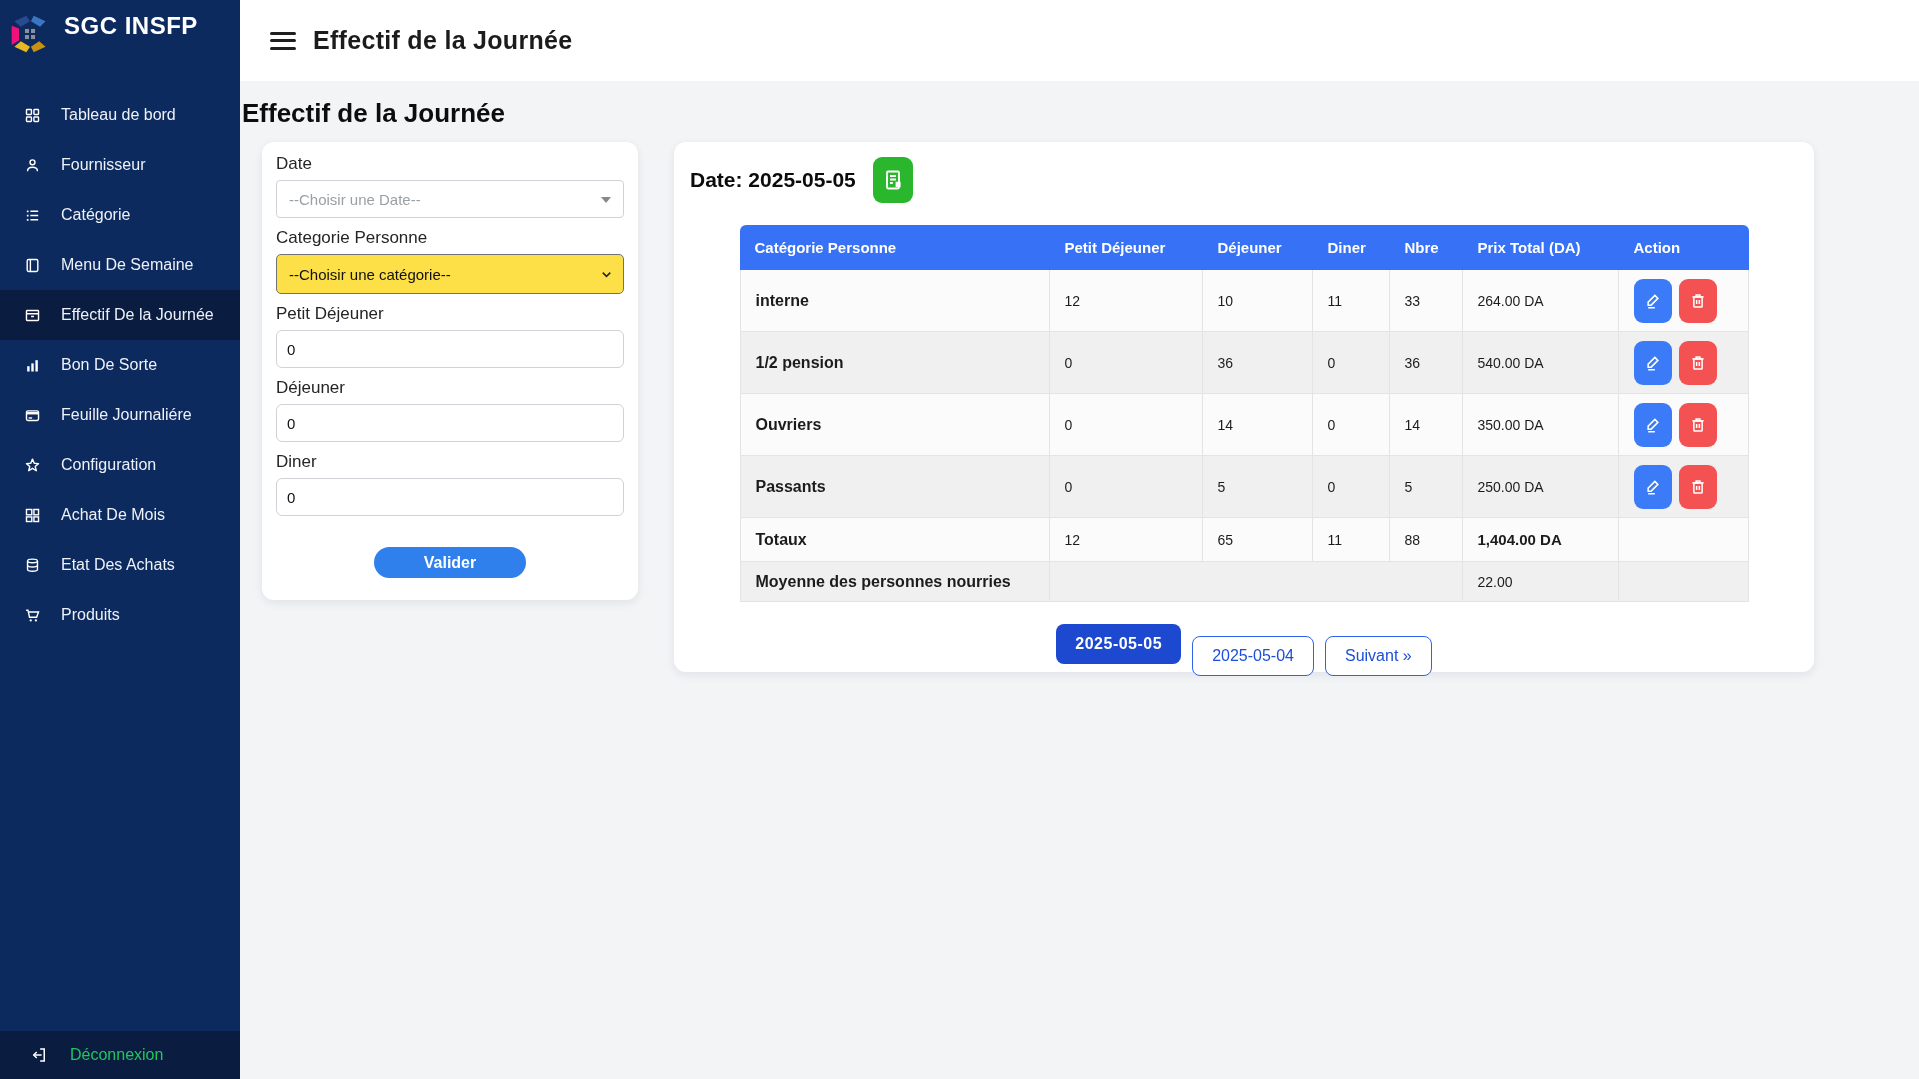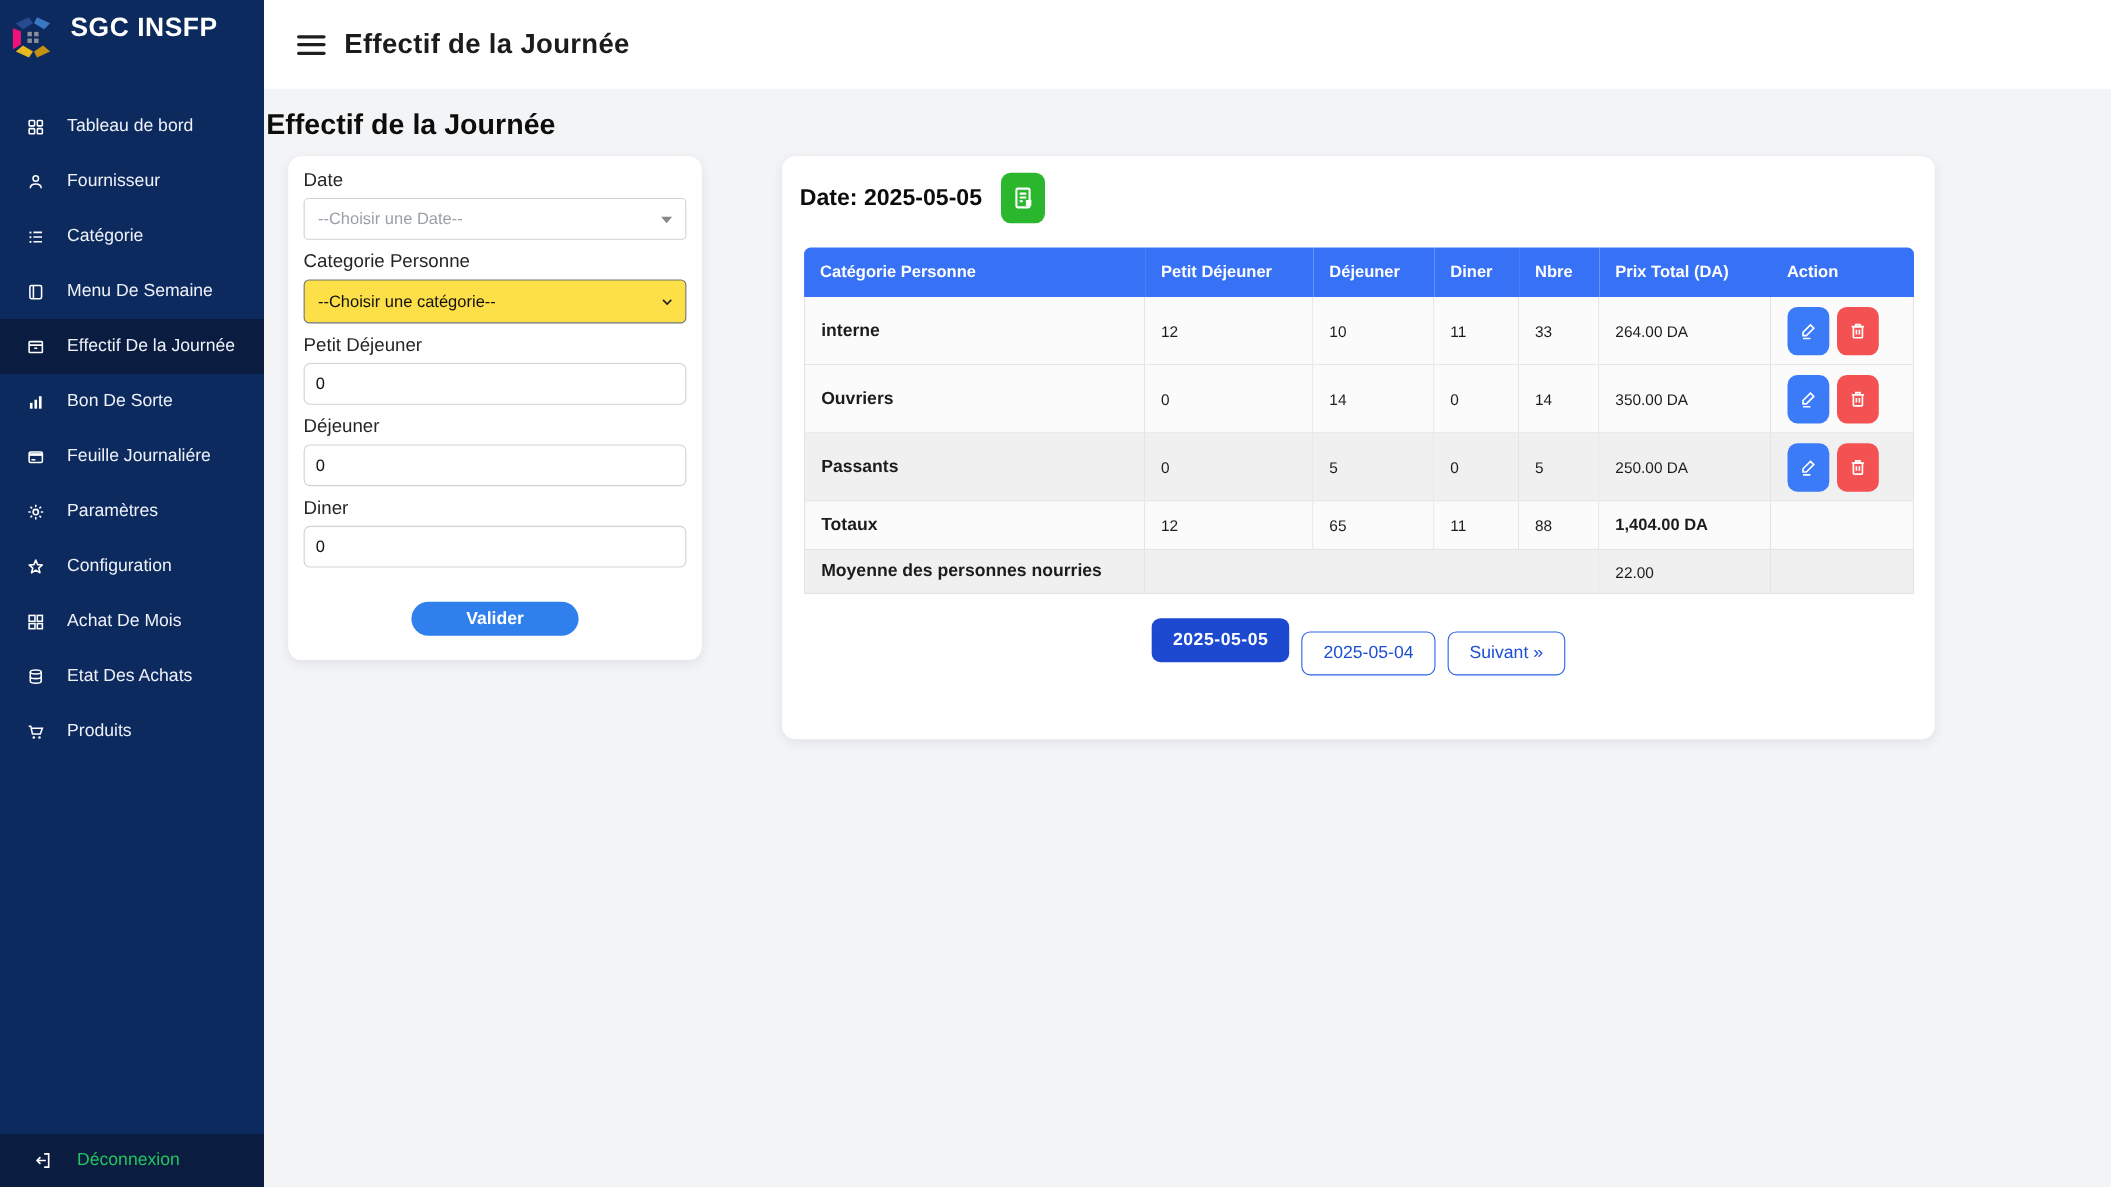--- a/index.html
+++ b/index.html
@@ -38,21 +38,21 @@
   .sel-date .caret { position:absolute; right:12px; top:16px; width:0; height:0;
     border-left:5px solid transparent; border-right:5px solid transparent; border-top:6px solid #888; }
   .sel-cat { height:40px; border:1px solid #6f7377; border-radius:5px; display:flex; align-items:center;
     padding:0 12px; color:#111; font-size:15px; position:relative; background:#fde047; cursor:pointer; }
   .sel-cat svg { position:absolute; right:9px; top:12px; }
   .f-input { width:100%; height:38px; border:1px solid #cfd3d7; border-radius:6px; padding:0 10px;
     font-size:15px; color:#111; font-family:inherit; background:#fff; }
   .btn-valider { display:block; margin:31px auto 0; width:152px; height:31px; background:#2f80ed; color:#fff;
     border:none; border-radius:16px; font-size:16px; font-weight:bold; cursor:pointer; font-family:inherit; }
   
-  .table-card { position:absolute; left:711px; top:142px; width:1048px; height:530px; background:#fff;
+  .table-card { position:absolute; left:674px; top:142px; width:1140px; height:530px; background:#fff;
     border-radius:12px; box-shadow:0 3px 10px rgba(30,30,60,.08); z-index:1; }
   .date-row { display:flex; align-items:center; gap:17px; padding:13px 0 0 16px; height:63px; }
   .date-heading { font-size:21px; font-weight:bold; color:#0c0c0c; }
   .btn-export { width:40px; height:46px; background:#2ab62d; border:none; border-radius:9px;
     display:flex; align-items:center; justify-content:center; cursor:pointer; }
   .eff-table { width:1009px; margin:20px auto 0; border-collapse:separate; border-spacing:0; table-layout:fixed; }
   .eff-table th { background:#3772f6; color:#fff; font-size:15px; font-weight:bold; text-align:left;
     padding:0 0 0 15px; height:45px; }
   .eff-table th:first-child { border-top-left-radius:6px; }
   .eff-table th:last-child { border-top-right-radius:6px; }
@@ -249,26 +249,20 @@
         <span>Bon De Sorte</span>
       </div>
       <div class="nav-item">
         <svg class="nav-ic">
           <use href="#ic-card"></use>
         </svg>
         <span>Feuille Journaliére</span>
       </div>
       <div class="nav-item">
         <svg class="nav-ic">
-          <use href="#ic-gear"></use>
-        </svg>
-        <span>Paramètres</span>
-      </div>
-      <div class="nav-item">
-        <svg class="nav-ic">
           <use href="#ic-star"></use>
         </svg>
         <span>Configuration</span>
       </div>
       <div class="nav-item">
         <svg class="nav-ic">
           <use href="#ic-grid"></use>
         </svg>
         <span>Achat De Mois</span>
       </div>
@@ -372,20 +366,42 @@
                 </svg>
               </button>
               <button class="btn-del">
                 <svg width="18" height="18">
                   <use href="#ic-trash"></use>
                 </svg>
               </button>
             </div>
           </td>
         </tr>
+        <tr class="data even">
+          <td>1/2 pension</td>
+          <td>0</td>
+          <td>36</td>
+          <td>0</td>
+          <td>36</td>
+          <td>540.00 DA</td>
+          <td>
+            <div class="action-wrap">
+              <button class="btn-edit">
+                <svg width="18" height="18">
+                  <use href="#ic-pencil"></use>
+                </svg>
+              </button>
+              <button class="btn-del">
+                <svg width="18" height="18">
+                  <use href="#ic-trash"></use>
+                </svg>
+              </button>
+            </div>
+          </td>
+        </tr>
         <tr class="data odd">
           <td>Ouvriers</td>
           <td>0</td>
           <td>14</td>
           <td>0</td>
           <td>14</td>
           <td>350.00 DA</td>
           <td>
             <div class="action-wrap">
               <button class="btn-edit">

